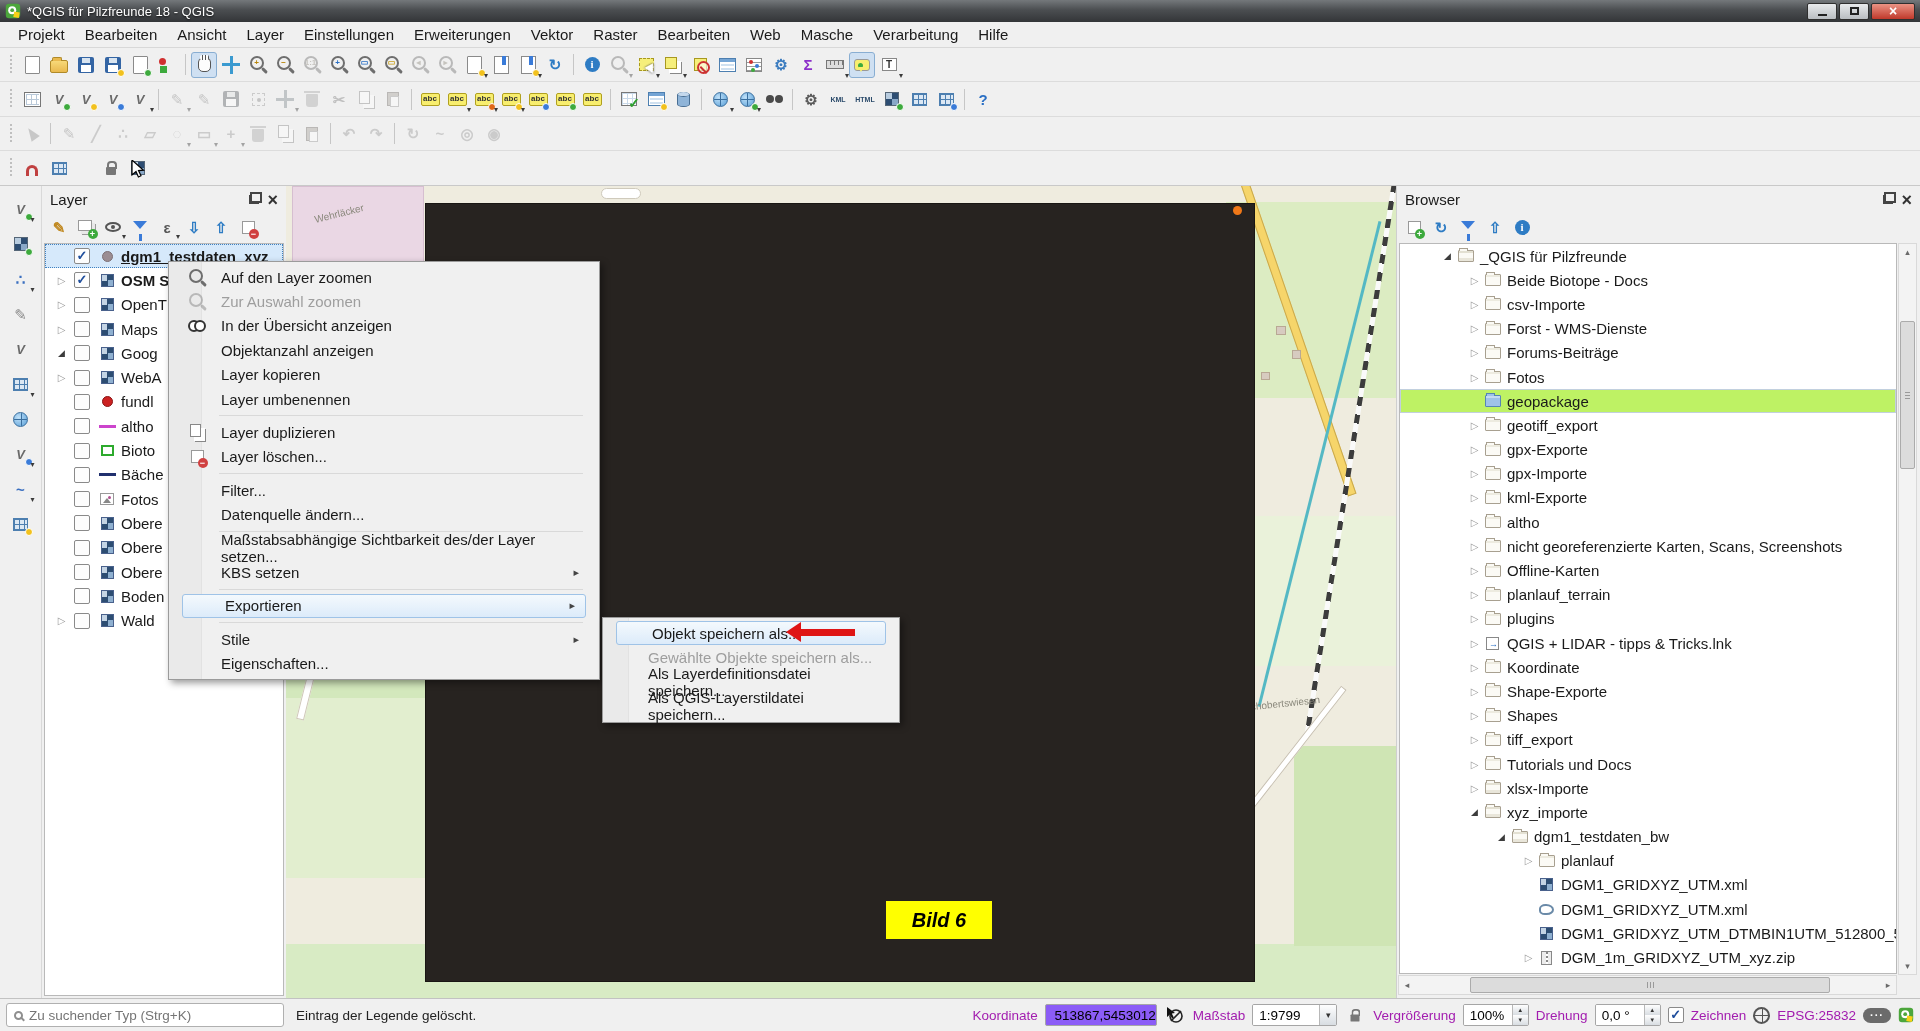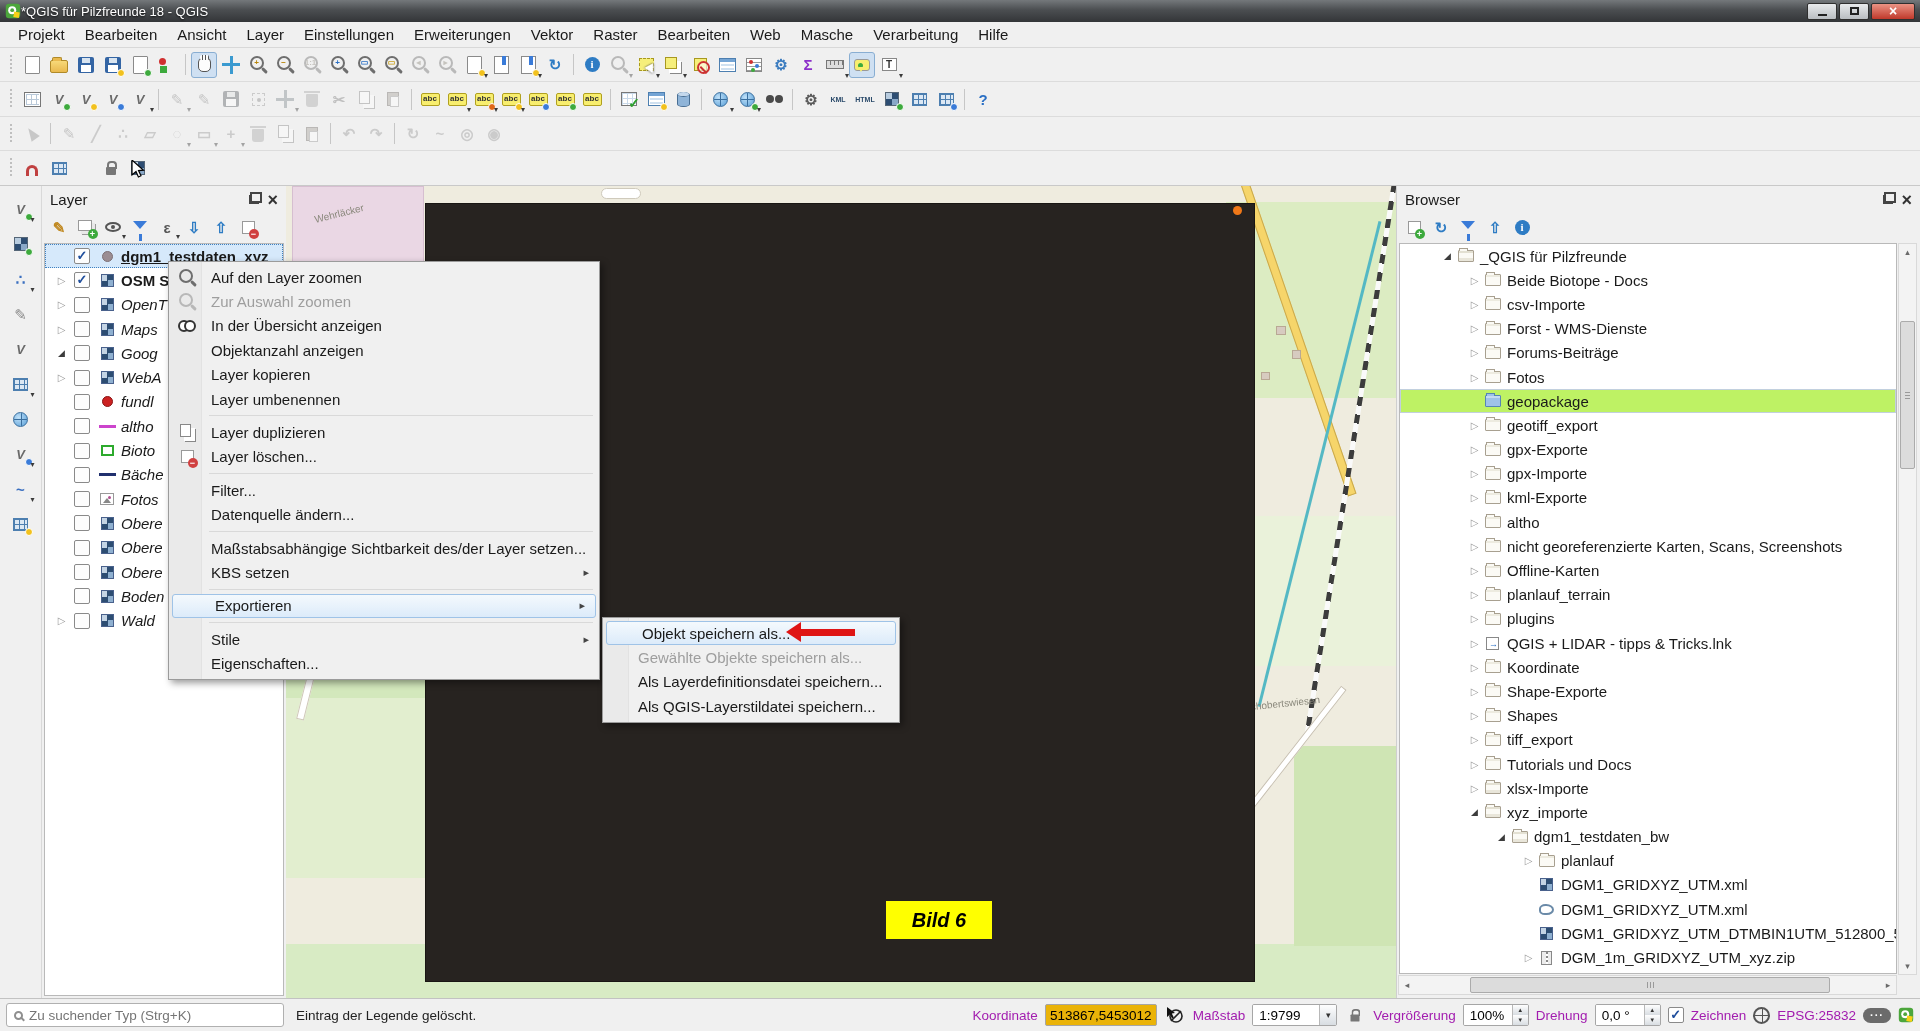--- a/index.html
+++ b/index.html
@@ -1,21 +1,21 @@
 <!DOCTYPE html>
 <html><head>
 <meta charset="utf-8">
 <style>
 *{box-sizing:border-box;margin:0;padding:0}
 html,body{width:1920px;height:1031px;overflow:hidden}
 body{font-family:"Liberation Sans",sans-serif;background:#f0f0f0;position:relative;font-size:14px;color:#1a1a1a}
 
 
 #titlebar{position:absolute;left:0;top:0;right:0;height:22px;background:linear-gradient(#74787b,#4b4e51 45%,#333538);display:flex;align-items:center;padding:0 5px;color:#fff;z-index:10}
-#title-text{font-size:13px;text-shadow:0 1px 2px rgba(0,0,0,.8)}
+#title-text{font-size:13px;margin-left:6px;text-shadow:0 1px 2px rgba(0,0,0,.8)}
 .win-btns{margin-left:auto;display:flex;gap:2px}
 .wbtn{width:30px;height:17px;background:linear-gradient(#e8eaec,#b9bdc1);border:1px solid #2f2f2f;border-radius:2px;display:flex;align-items:center;justify-content:center;color:#222}
 .wmin{width:9px;height:2px;background:#222;margin-top:8px}
 .wmax{width:9px;height:8px;border:2px solid #222}
 .wbtn.close{width:44px;background:linear-gradient(#ea9384,#c0392b);color:#fff;font-size:14px;font-weight:bold;line-height:1}
 .applogo{width:16px;height:16px;flex:none}
 
 
 #menubar{position:absolute;top:22px;left:0;right:0;height:26px;background:#f0f0f0;border-bottom:1px solid #d8d8d8;display:flex;align-items:center;padding-left:8px;z-index:9}
 .mb-item{padding:3px 10px;font-size:15px;white-space:nowrap}
@@ -140,21 +140,21 @@
 .ptree{position:absolute;left:2px;right:2px;top:57px;bottom:2px;background:#fff;border:1px solid #b9b9b9;overflow:hidden}
 #browser-panel .ptree{right:23px;bottom:24px}
 
 
 .lt-row{display:flex;align-items:center;height:24.3px;font-size:15px;white-space:nowrap}
 .lt-exp{width:15px;flex:none;text-align:center;color:#9a9a9a;font-size:10px;margin-left:9px}
 .lt-exp.open{color:#3c3c3c;font-size:9px}
 .cb{width:16px;height:16px;border:1px solid #8a8a8a;background:#fdfdfd;border-radius:2px;flex:none;margin:0 7px 0 5px;font-size:13px;line-height:14px;text-align:center;color:#1f4e9c;font-weight:bold}
 .lt-ico{width:20px;flex:none;display:flex;justify-content:center;margin-right:4px}
 .lt-row.sel{background:#d6e9fb;outline:1px dotted #3f81c1;outline-offset:-1px}
-.fb{font-weight:bold}.fi{font-style:italic}.fu{text-decoration:underline}
+.fb{font-weight:bold}.fi{}.fu{text-decoration:underline}
 .li-dot{width:11px;height:11px;border-radius:50%}
 .li-dot.g{background:#9b8d92;border:1px solid #7d7075}
 .li-dot.r{background:#cc2222;border:1px solid #8a1515}
 .li-raster{width:13px;height:13px;border:1px solid #49618c;background:conic-gradient(#2d4d72 0 25%,#8fb0d0 0 50%,#2d4d72 0 75%,#c4d4e4 0)}
 .li-line{width:17px;height:3px}
 .li-line.m{background:#cc44cc}
 .li-line.n{background:#20306e}
 .li-rect{width:13px;height:11px;border:2px solid #2daa2d;background:#fff}
 .li-photo{width:14px;height:12px;background:#fff;border:1px solid #999;position:relative}
 .li-photo::after{content:"";position:absolute;left:2px;bottom:1px;border-left:4px solid transparent;border-right:4px solid transparent;border-bottom:5px solid #888}
@@ -190,21 +190,21 @@
 
 
 #map{position:absolute;left:286px;top:186px;width:1110px;height:812px;background:#efecdf;overflow:hidden;z-index:4}
 .msh{position:absolute}
 .map-label{position:absolute;font-size:10px;color:#8a887c;white-space:nowrap;z-index:2}
 #overlay{position:absolute;left:140px;top:18px;width:828px;height:777px;background:#272320;box-shadow:0 0 0 1px #191613;z-index:3}
 #orange-dot{position:absolute;right:12px;top:2px;width:9px;height:9px;border-radius:50%;background:#f07818}
 #bild6{position:absolute;left:460px;top:697px;width:106px;height:38px;background:#ffff00;color:#000;font:italic bold 20px/38px "Liberation Sans",sans-serif;text-align:center}
 
 
-.menu{position:absolute;background:#f0f0f0;border:1px solid #9b9b9b;box-shadow:3px 3px 7px rgba(0,0,0,.4);padding:3px 0}
+.menu{position:absolute;background:#f0f0f0;border:1px solid #9b9b9b;box-shadow:3px 3px 7px rgba(0,0,0,.4);padding:3px 10px}
 #ctx-menu{left:168px;top:261px;width:432px;z-index:50}
 #sub-menu{left:602px;top:617px;width:298px;z-index:55}
 .icstrip{position:absolute;left:0;top:0;bottom:0;width:33px;background:#eaeaea;border-right:1px solid #e2e2e2}
 .menu-item{position:relative;height:24.4px;display:flex;align-items:center;padding:0 10px 0 42px;font-size:15px;z-index:1}
 #sub-menu .menu-item{padding-left:35px}
 .mi-ic{position:absolute;left:6px;top:50%;transform:translateY(-50%);width:24px;height:24px;display:flex;align-items:center;justify-content:center}
 .mi-arr{margin-left:auto;font-size:11px;color:#444;padding-left:12px}
 .menu-item.hot{background:linear-gradient(#f4f9fd,#dcebfa);border:1px solid #9fc3e7;border-radius:3px;margin:0 3px}
 .menu-item.mdis .mi-label{color:#9e9e9e}
 .menu-item.mdis .mi-ic{opacity:.4;filter:grayscale(1)}
@@ -217,21 +217,21 @@
 
 
 #statusbar{position:absolute;left:0;right:0;bottom:0;height:33px;background:#f0f0f0;border-top:1px solid #c2c2c2;display:flex;align-items:center;padding:0 6px;gap:12px;font-size:13.5px;z-index:20}
 .sb-search{width:278px;height:24px;background:#fff;border:1px solid #b0b0b0;border-radius:3px;display:flex;align-items:center;padding:0 7px;gap:6px;flex:none}
 .sb-search input{border:none;outline:none;flex:1;font-size:13.5px;color:#555;background:transparent;font-family:"Liberation Sans",sans-serif}
 .sb-mag{width:9px;height:9px;border:2px solid #8f8f8f;border-radius:50%;position:relative;flex:none}
 .sb-mag::after{content:"";position:absolute;width:5px;height:2px;background:#8f8f8f;transform:rotate(45deg);right:-4px;bottom:-2px}
 .sb-msg{color:#222;flex:none}
 .sb-right{margin-left:auto;display:flex;align-items:center;gap:7px}
 .sb-label{color:#a21caf;white-space:nowrap}
-.sb-input{height:22px;border:1px solid #a6a6a6;background:#eab308;text-align:center;font-size:13.5px;border-radius:2px;font-family:"Liberation Sans",sans-serif;outline:none}
+.sb-input{height:22px;border:1px solid #a6a6a6;background:#8b5cf6;text-align:right;font-size:13.5px;border-radius:2px;font-family:"Liberation Sans",sans-serif;outline:none}
 .w110{width:112px}
 .sb-combo,.sb-spin{display:flex;height:22px;border:1px solid #a6a6a6;background:#fff;border-radius:2px;overflow:hidden}
 .sb-combo input{width:66px;border:none;outline:none;padding-left:6px;font-size:13.5px;font-family:"Liberation Sans",sans-serif}
 .dda{width:17px;background:linear-gradient(#fefefe,#d8dde2);border-left:1px solid #b8b8b8;font-size:9px;display:flex;align-items:center;justify-content:center;color:#333}
 .sb-spin input{width:48px;border:none;outline:none;padding-left:6px;font-size:13.5px;font-family:"Liberation Sans",sans-serif}
 .spin-btns{width:16px;border-left:1px solid #b8b8b8;display:flex;flex-direction:column}
 .spin-btns span{flex:1;font-size:7px;line-height:10px;text-align:center;background:linear-gradient(#fefefe,#d8dde2);color:#333}
 .sb-cb{width:16px;height:16px;border:1px solid #8a8a8a;background:#fff;border-radius:2px;font-size:13px;line-height:14px;text-align:center;color:#1f4e9c;font-weight:bold;flex:none}
 .sb-globe{width:17px;height:17px;border-radius:50%;border:2px solid #555;position:relative;flex:none}
 .sb-globe::before{content:"";position:absolute;left:50%;top:0;bottom:0;width:1px;background:#555}

